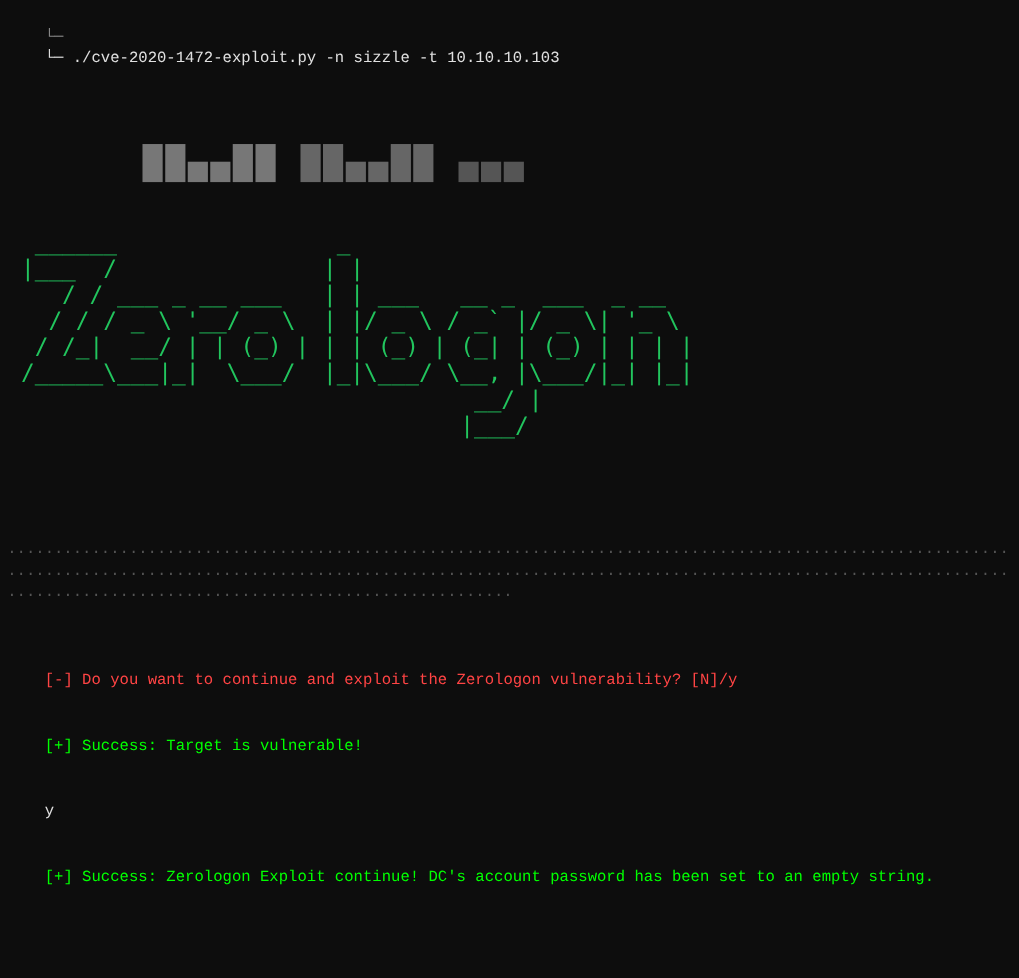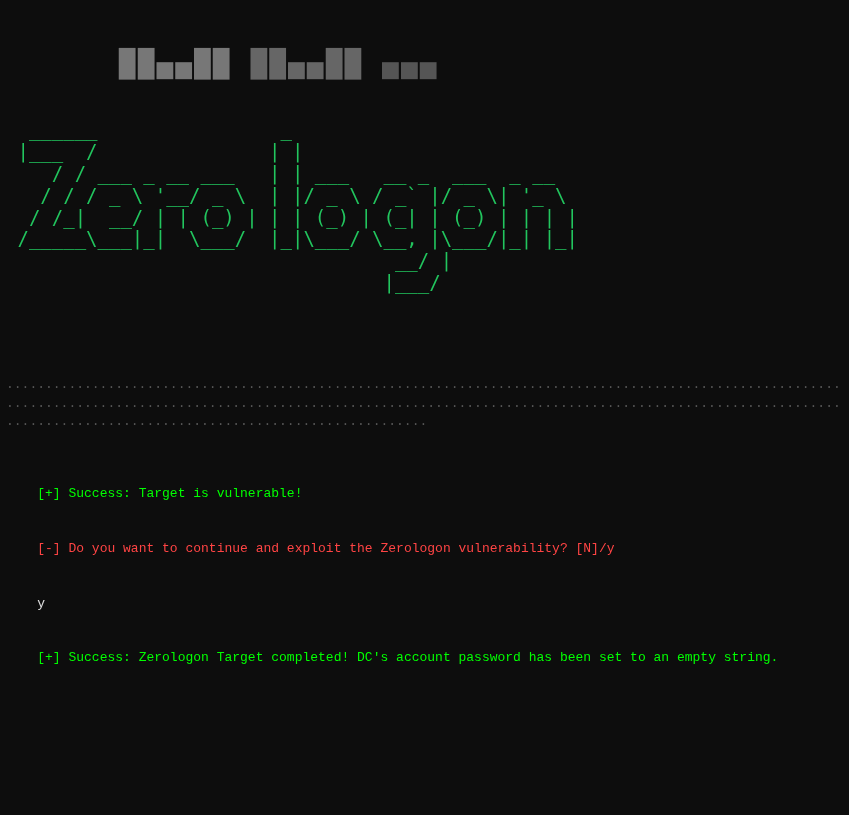--- a/index.html
+++ b/index.html
@@ -55,20 +55,24 @@
 
     @keyframes blink {
       50% { opacity: 0; }
     }
   </style>
 </head>
 <body>
 
 <div class="terminal">
 
+  <div class="line">
+    <span class="prompt-icon">└─</span>
+    <span class="cmd-text">└─ ./cve-2020-1472-exploit.py -n sizzle -t 10.10.10.103</span>
+  </div>
 
   <div class="ascii-art">
     <div class="line" style="color:#888; font-size:28px; font-weight:bold; font-style:italic; font-family:'Courier New', monospace; letter-spacing:2px;">
       <span style="color:#777;">██▄▄██</span><span style="color:#666;"> ██▄▄██</span><span style="color:#555;"> ▄▄▄</span>
     </div>
     <pre style="color:#22c55e; font-size:19px; line-height:1.15;">  ______                _
  |___  /               | |
     / / ___ _ __ ___   | | ___   __ _  ___  _ __
    / / / _ \ '__/ _ \  | |/ _ \ / _` |/ _ \| '_ \
   / /_|  __/ | | (_) | | | (_) | (_| | (_) | | | |
@@ -81,31 +85,31 @@
 
   <div class="line">&nbsp;</div>
 
 
   <div class="line dotted-line" style="color:#555555; overflow-wrap:break-word; word-break:break-all;">
     ............................................................................................................................................................................................................................................................................
   </div>
 
   <div class="line">&nbsp;</div>
 
+  <div class="line text-red">
+    <span>[-] Do you want to continue and exploit the Zerologon vulnerability? [N]/y</span>
+  </div>
+
   <div class="line text-bright-green">
     <span>[+] Success: Target is vulnerable!</span>
-  </div>
-
-  <div class="line text-red">
-    <span>[-] Do you want to continue and exploit the Zerologon vulnerability? [N]/y</span>
   </div>
 
   <div class="line">
     <span>y</span>
   </div>
 
   <div class="line text-bright-green">
-    <span>[+] Success: Zerologon Target completed! DC's account password has been set to an empty string.</span>
+    <span>[+] Success: Zerologon Exploit continue! DC's account password has been set to an empty string.</span>
   </div>
 
   <div class="line">&nbsp;</div>
 
 </div>
 
 </body></html>

